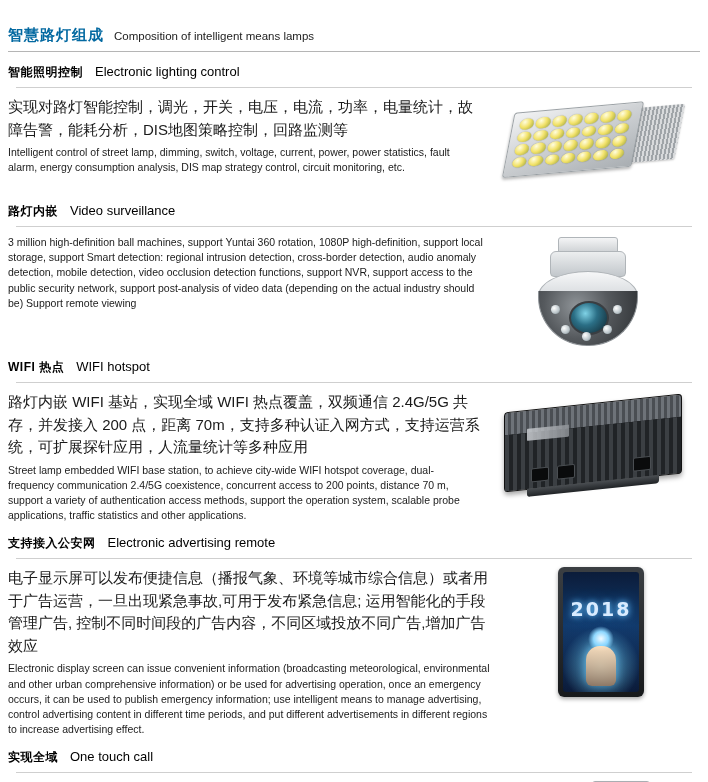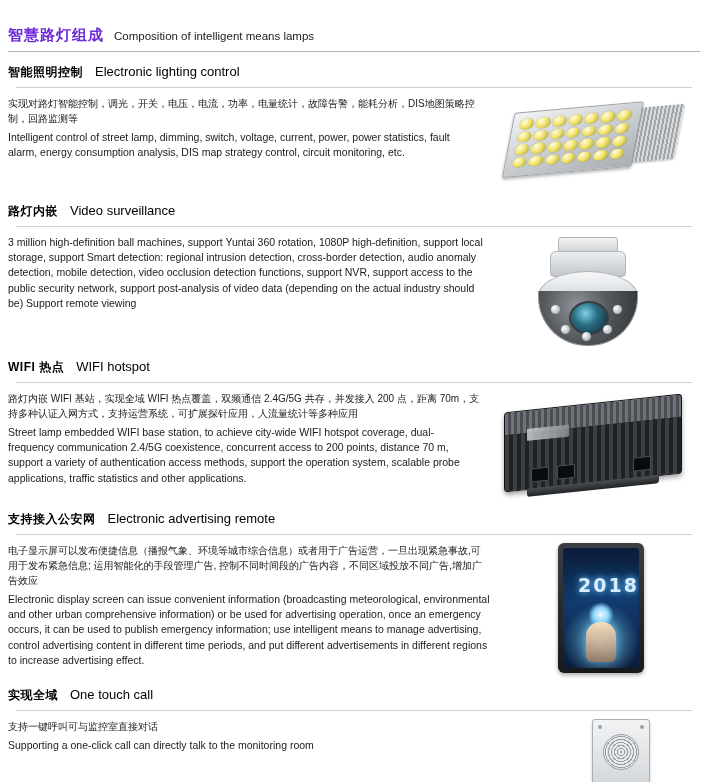--- a/index.html
+++ b/index.html
@@ -26,21 +26,21 @@
   
   .doc-title-row {
     display: flex;
     align-items: baseline;
     padding: 26px 0 6px 8px;
   }
   .doc-title-cn {
     font-size: 15px;
     font-weight: bold;
     letter-spacing: 1px;
-    color: #6d28d9;
+    color: #0369a1;
   }
   .doc-title-en {
     font-size: 11.5px;
     color: #222;
     margin-left: 10px;
     font-weight: normal;
   }
   .rule {
     height: 0;
     border-top: 1px solid #cfcfcf;
@@ -77,21 +77,21 @@
     display: flex;
     align-items: flex-start;
     padding-top: 8px;
   }
   .sec-text {
     flex: 1 1 auto;
     padding-right: 10px;
     min-width: 0;
   }
   .text-cn {
-    font-size: 10px;
+    font-size: 15px;
     line-height: 1.5;
     color: #1a1a1a;
     margin: 0 0 4px 0;
   }
   .text-en {
     font-size: 10.5px;
     line-height: 1.45;
     color: #1a1a1a;
     margin: 0;
   }
@@ -257,21 +257,21 @@
     width: 100%; height: 100%;
     border-radius: 3px;
     background:
       radial-gradient(circle at 50% 78%, rgba(120,220,255,.75) 0%, rgba(20,60,120,.15) 38%, rgba(0,0,0,0) 60%),
       linear-gradient(180deg,#0b1c3a 0%, #123a6b 45%, #0a1630 100%);
     position: relative;
     overflow: hidden;
   }
   .screen-year {
     position: absolute; left: 0; right: 0; top: 26px;
-    text-align: right;
+    text-align: center;
     font-family: "DejaVu Sans", sans-serif;
     font-size: 19px;
     font-weight: bold;
     letter-spacing: 2px;
     color: #d9ecff;
     text-shadow: 0 0 6px #6fc8ff, 0 0 14px #2a86d8;
   }
   .screen-hand {
     position: absolute; left: 50%; bottom: 6px;
     transform: translateX(-50%);

